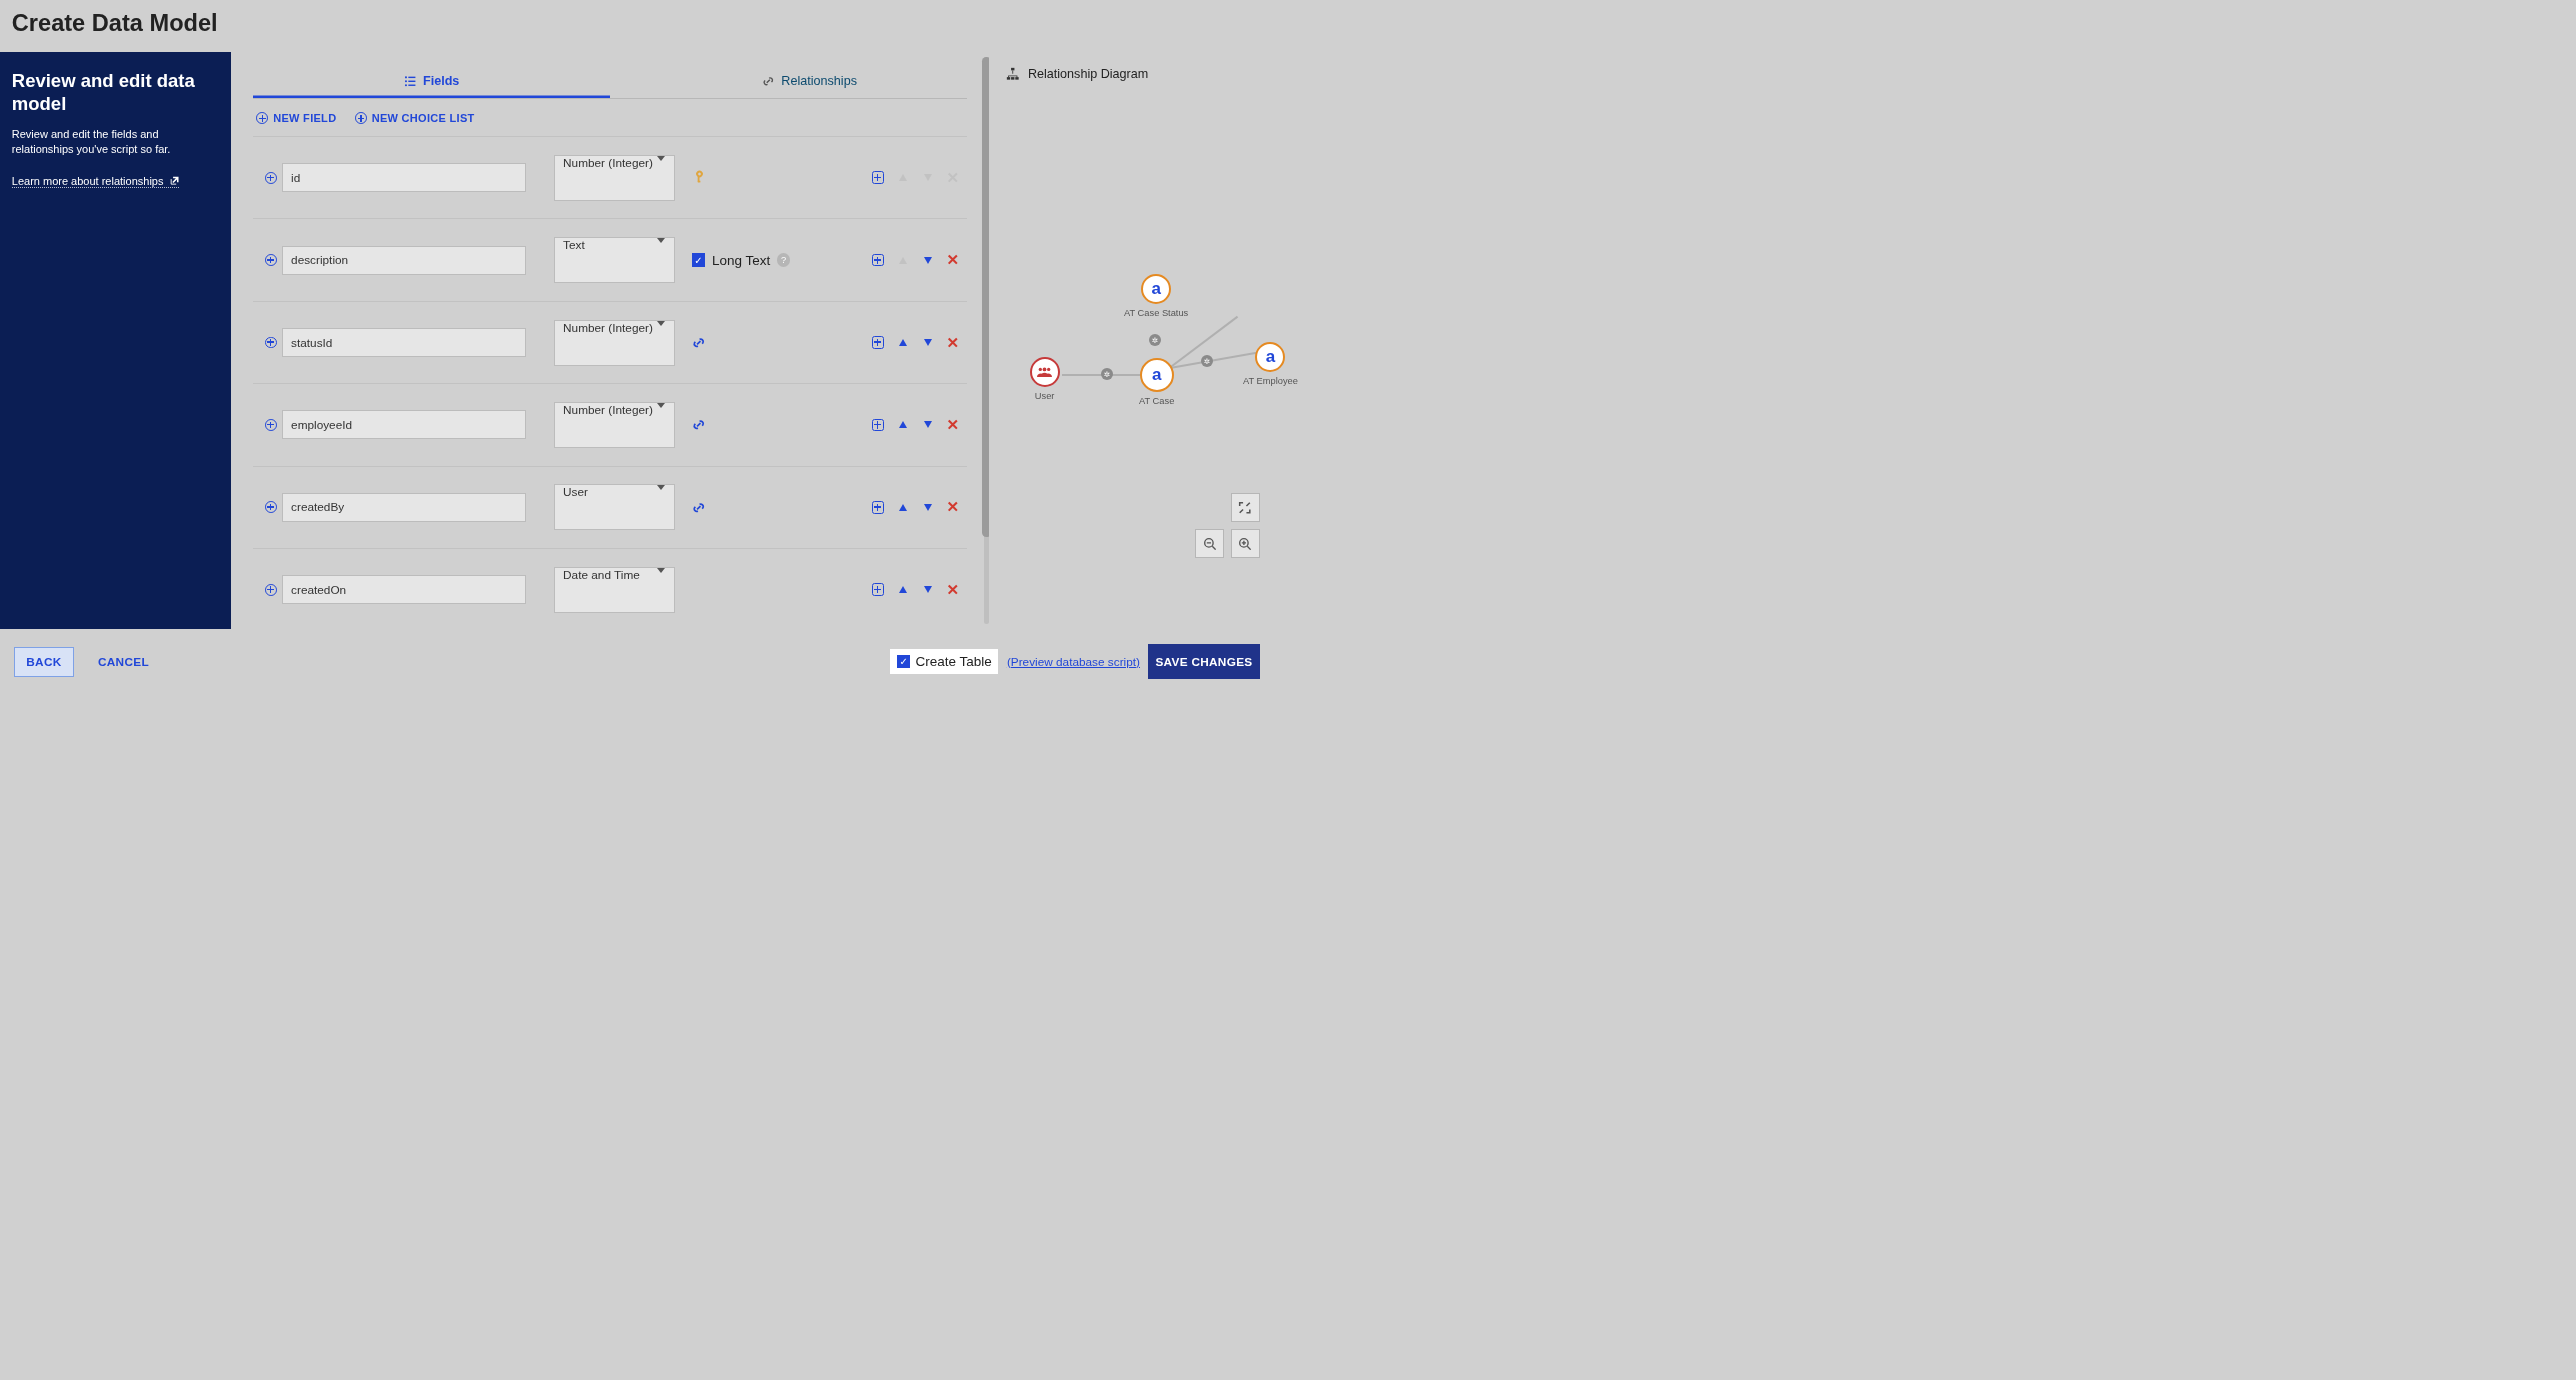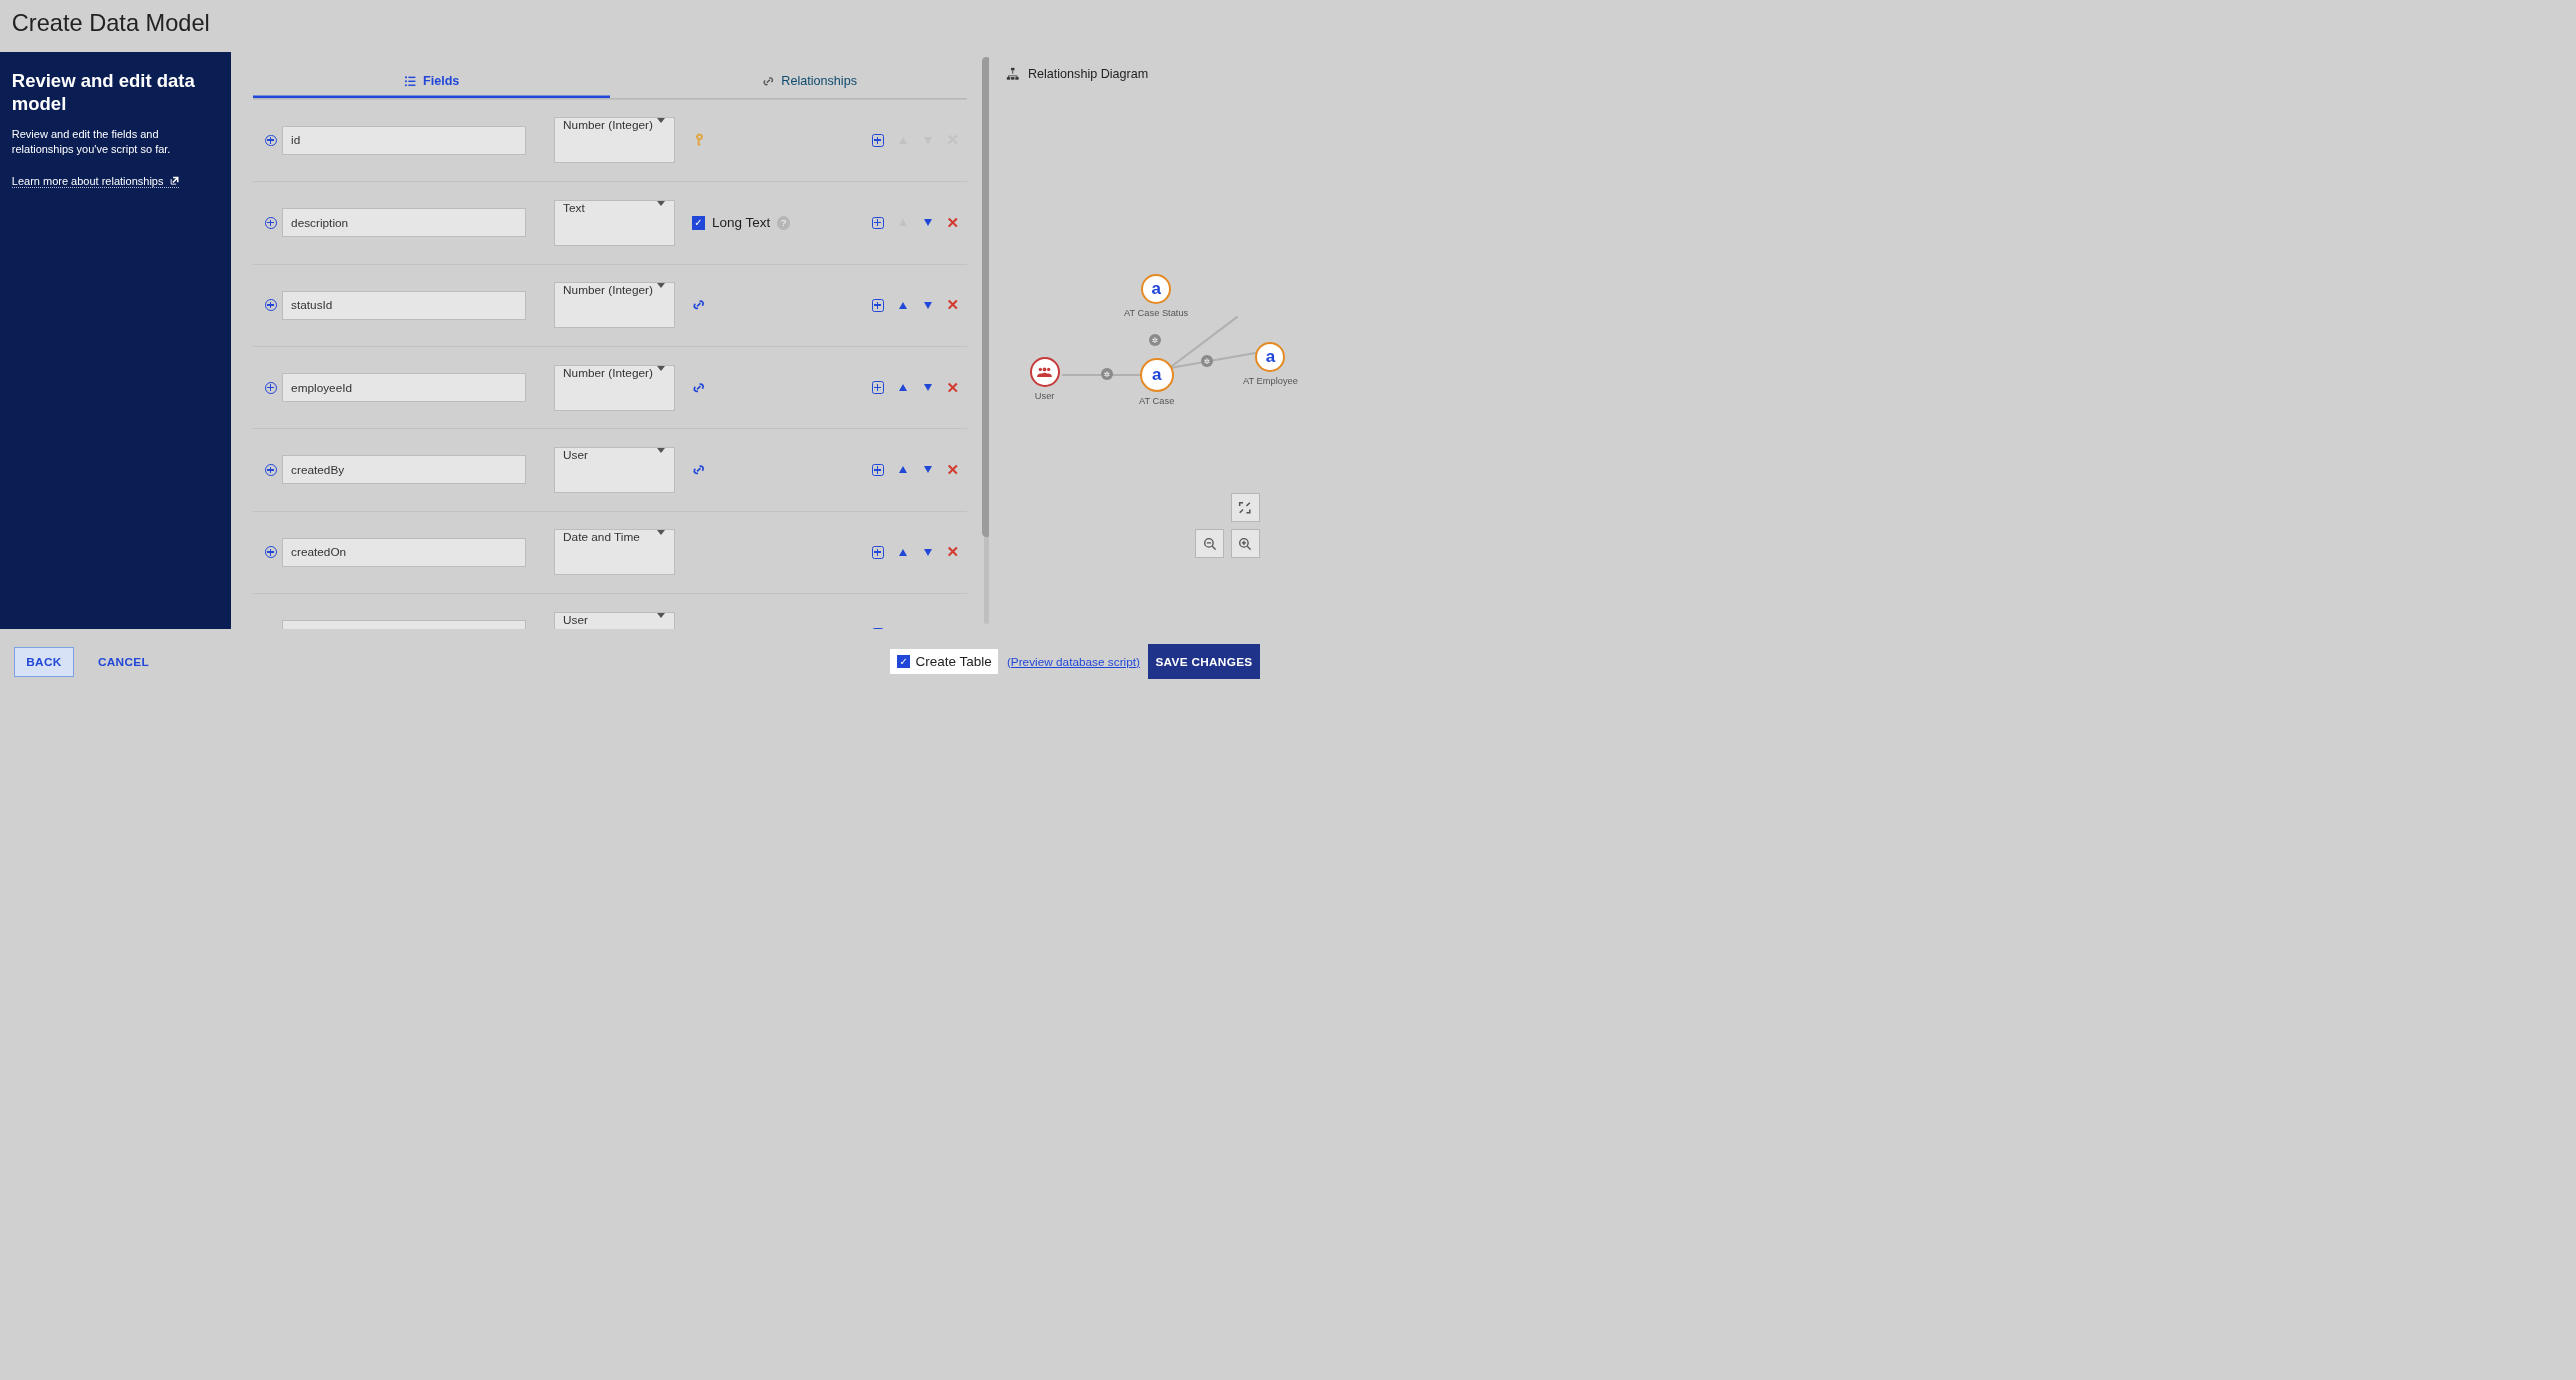--- a/index.html
+++ b/index.html
@@ -1,19 +1,19 @@
 <!DOCTYPE html>
 <html style="font-size:13.5px"><head>
 <meta charset="utf-8">
 <style>
   * { box-sizing: border-box; margin: 0; padding: 0; }
   html, body { width: 100%; height: 100%; font-family: "Segoe UI", "Helvetica Neue", Arial, sans-serif; background: #d0d0d0; color: #222; }
   .page { width:1273px; height:690px; background: #d0d0d0; position: relative; }
 
-  .title { font-size: 23.6px; font-weight: 400; padding: 10px 11.8px 15px; color: #222; }
+  .title { font-size: 23.6px; font-weight: 700; padding: 10px 11.8px 15px; color: #222; }
 
   .body-row { display:flex; height: 577px;}
   .sidebar { width: 231px; background: #0b1e54; color: #fff; padding: 17px 11.8px; }
   .sidebar h2 { font-size: 18.5px; font-weight: 700; line-height:1.25; margin-bottom: 11.8px; }
   .sidebar p { font-size: 11px; line-height: 1.4; margin-bottom: 15px; }
   .sidebar a.learn { color: #fff; text-decoration: none; border-bottom:0.8px dotted rgba(255,255,255,.7); font-size:11px; }
   .ext-icon { display:inline-block; width:9.3px; height:9.3px; margin-left:3.4px; vertical-align:-0.8px; }
 
   .main { flex:1; display:flex; position:relative; }
   .center { width: 758px; padding: 11.8px 22px 0; overflow:hidden; position:relative; }
@@ -142,20 +142,30 @@
           <div class="tab">
             <span class="g">
               <svg viewBox="0 0 16 16">
                   <path fill="none" stroke="#555" stroke-width="1.8" d="M6 10l4-4M7 12a3 3 0 01-4-4l1-1M9 4a3 3 0 014 4l-1 1"></path>
                 </svg>
             </span>
             <span>Relationships</span>
           </div>
         </div>
 
+        <div class="toolbar">
+          <div class="tool-btn">
+            <span class="plus-c"></span>
+            <span>NEW FIELD</span>
+          </div>
+          <div class="tool-btn">
+            <span class="plus-c"></span>
+            <span>NEW CHOICE LIST</span>
+          </div>
+        </div>
 
         <div class="rows" id="rows">
             <div class="row">
               <span class="pad-l"></span>
               <span class="drag">
                 <span class="dot"></span>
               </span>
               <input class="name-input" value="id" style="">
               <div class="type-select">
                 <span>Number (Integer)</span>

